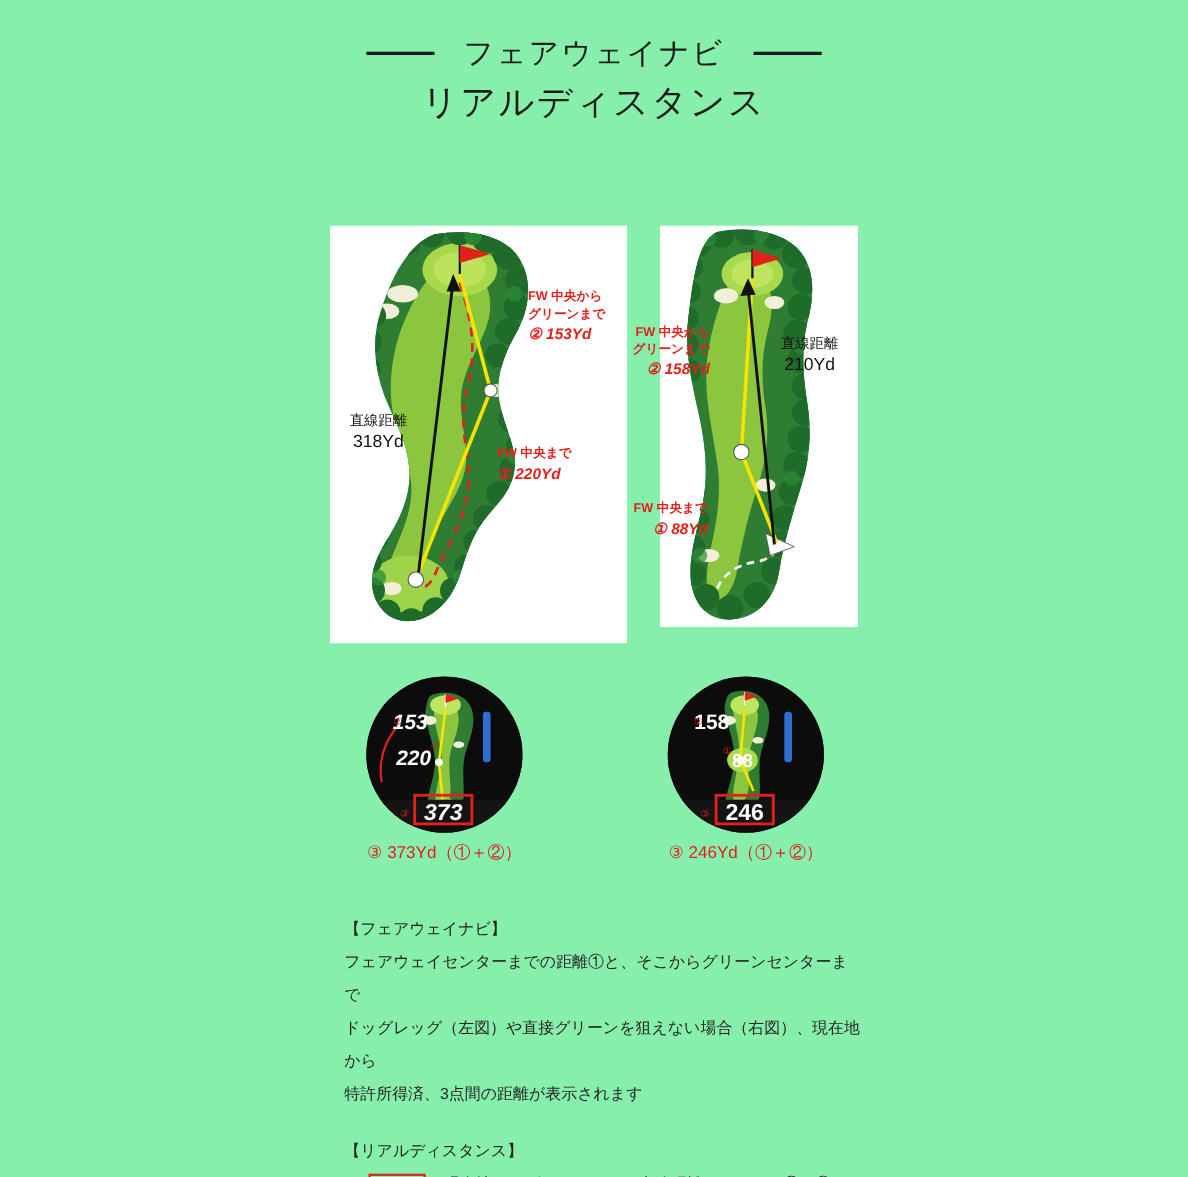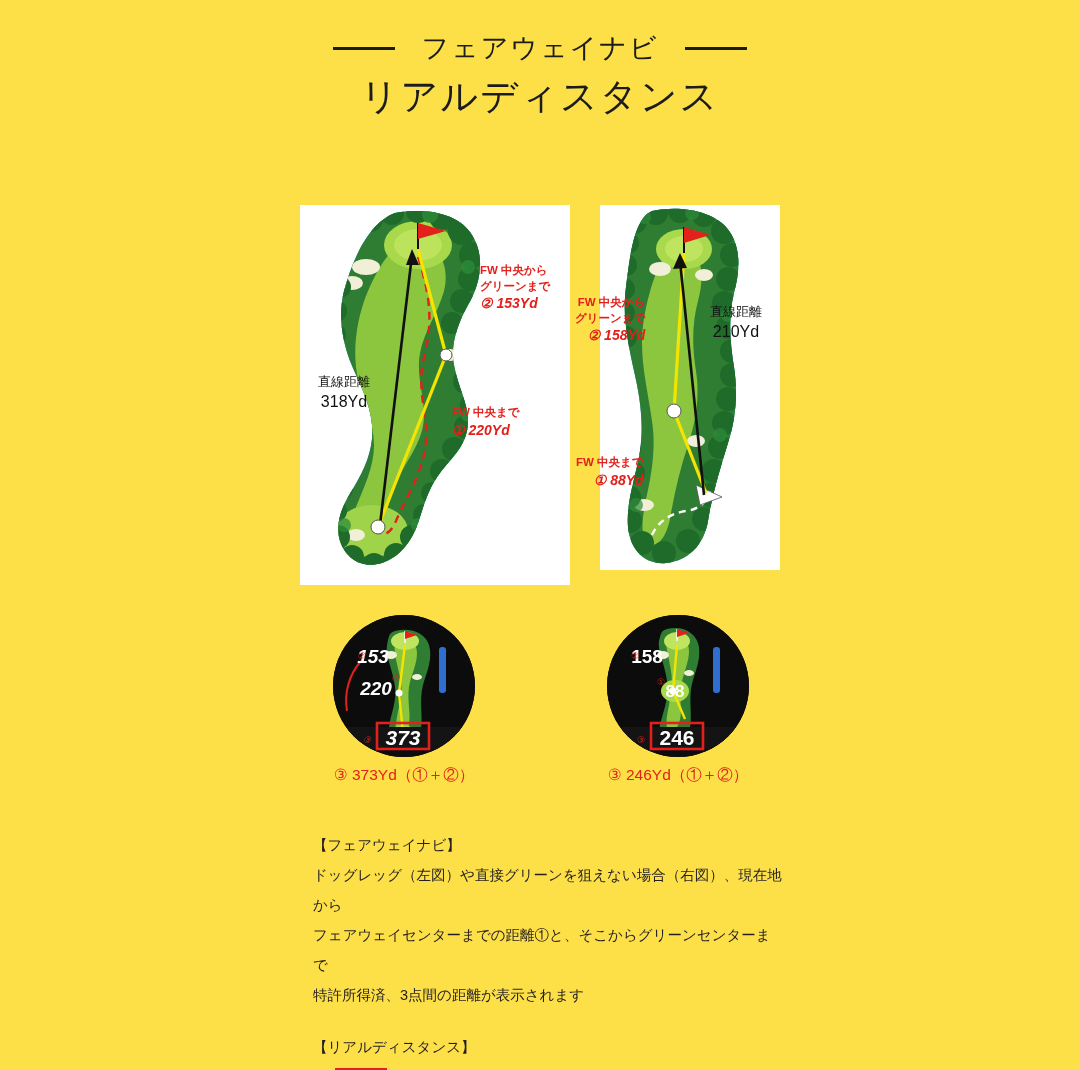--- a/index.html
+++ b/index.html
@@ -12,21 +12,21 @@
     width: 1080px;
     height: 1070px;
     position: relative;
     font-family: "Liberation Sans", sans-serif;
     color: #231f20;
     overflow: hidden;
   }
   .page {
     position: absolute;
     inset: 0;
-    background: #fde047;
+    background: #86efac;
   }
 
   
   .title-wrap {
     position: absolute;
     top: 30px;
     left: 0;
     width: 100%;
     text-align: center;
   }
@@ -41,21 +41,21 @@
     color: #1c1c1c;
   }
   .title-rule {
     display: block;
     width: 62px;
     height: 3px;
     background: #1c1c1c;
   }
   .title-line2 {
     margin-top: 6px;
-    font-size: 37px;
+    font-size: 32px;
     letter-spacing: 2px;
     font-weight: 500;
     color: #1c1c1c;
   }
 
   
   .sub-wrap {
     position: absolute;
     top: 136px;
     left: 0;
@@ -457,22 +457,22 @@
         <text x="30" y="128" font-family="Liberation Sans, sans-serif" font-size="9" fill="#e2211c">③</text>
       </svg>
     </div>
 
     <div class="watch-caption cap-left">③ 373Yd（①＋②）</div>
     <div class="watch-caption cap-right">③ 246Yd（①＋②）</div>
   </div>
 
   <div class="body-text">
     <p>【フェアウェイナビ】</p>
+    <p>フェアウェイセンターまでの距離①と、そこからグリーンセンターまで</p>
     <p>ドッグレッグ（左図）や直接グリーンを狙えない場合（右図）、現在地から</p>
-    <p>フェアウェイセンターまでの距離①と、そこからグリーンセンターまで</p>
     <p>特許所得済、3点間の距離が表示されます</p>
     <div class="gap"></div>
     <p>【リアルディスタンス】</p>
     <p>
       <span class="indent"><span class="redbox"></span></span><span>は現在地からグリーンまでの直線距離ではなく、①・②を足した</span>
     </p>
 
   </div>
 
 </div>

